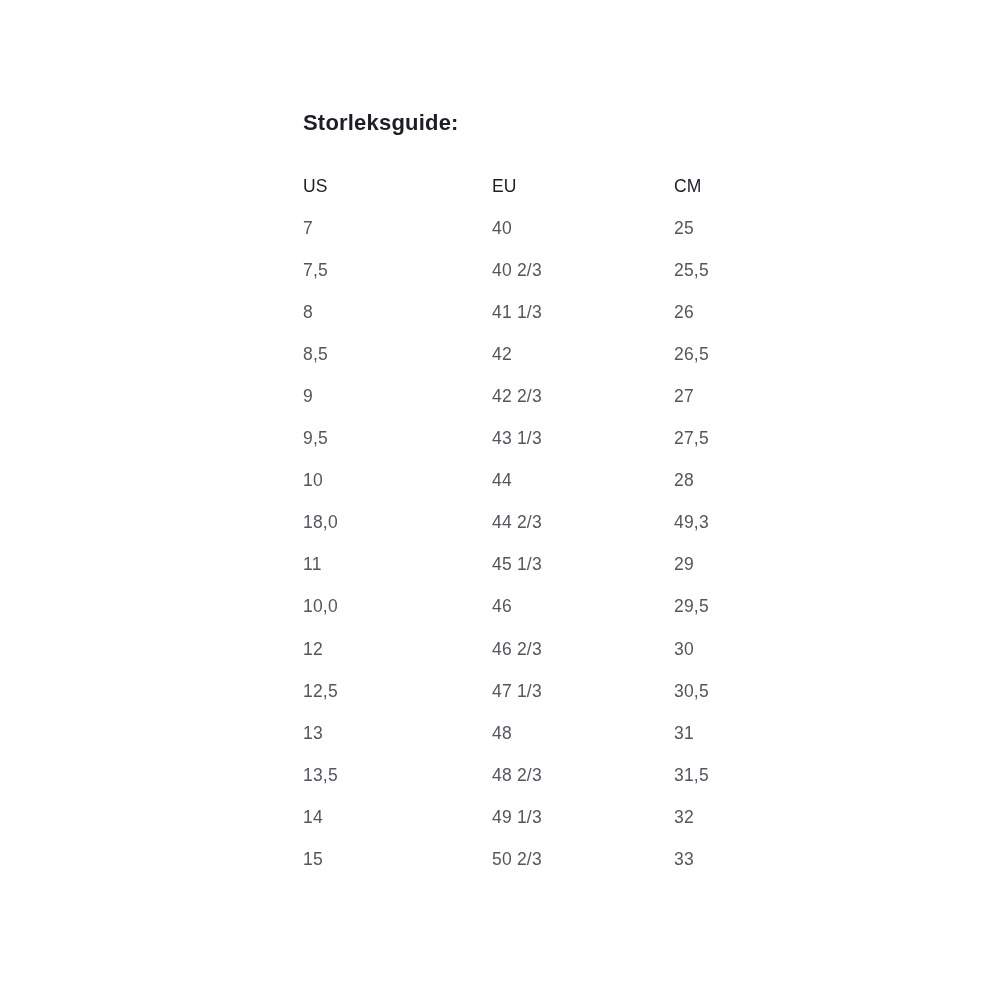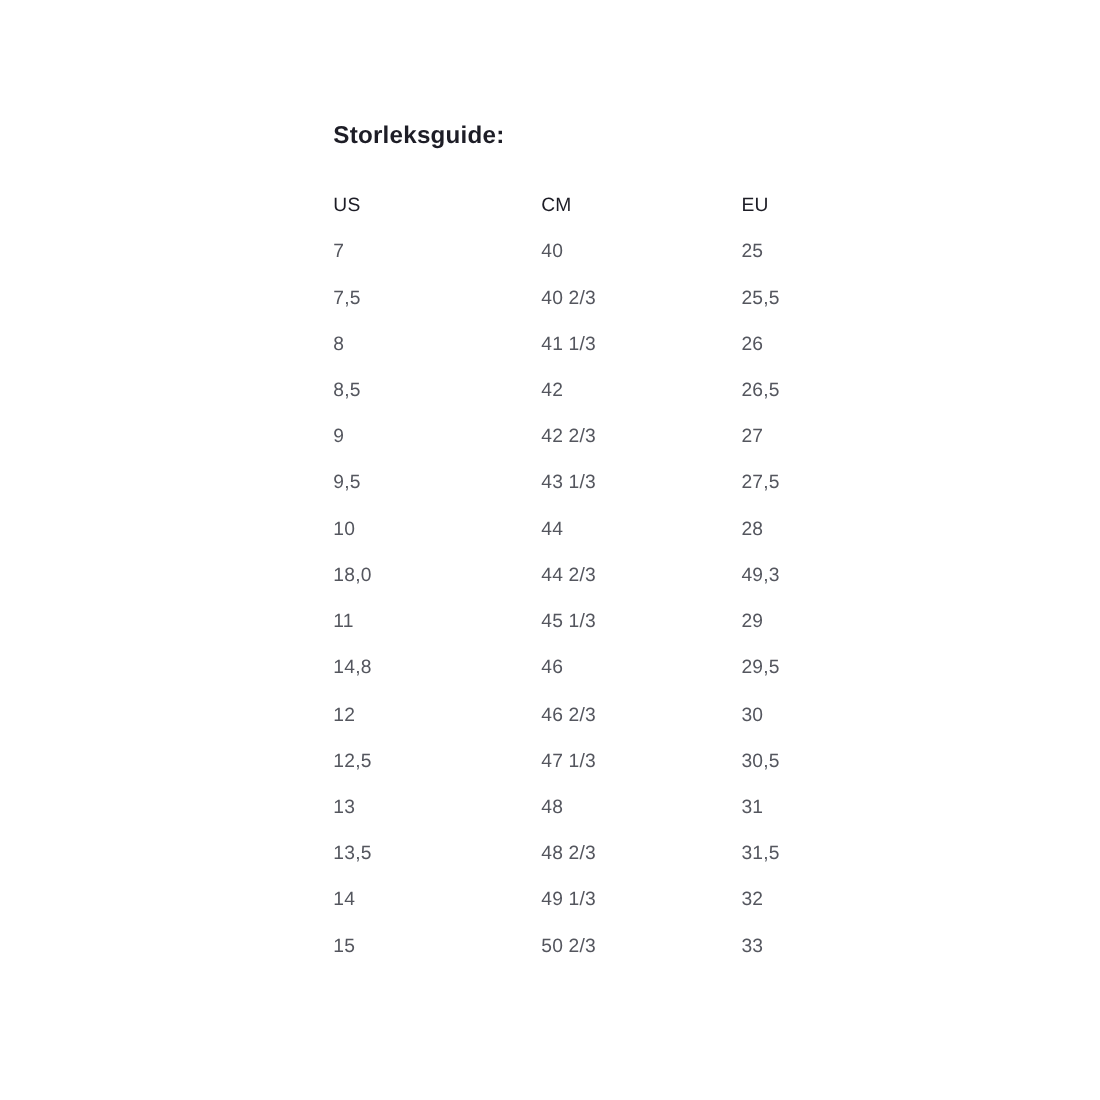--- a/index.html
+++ b/index.html
@@ -55,22 +55,22 @@
 
 <div class="page">
   <div class="content">
 
     <div class="guide-title">Storleksguide:</div>
 
     <div class="size-table">
 
       <div class="row header-row">
         <span class="cell header">US</span>
+        <span class="cell header">EU</span>
         <span class="cell header">CM</span>
-        <span class="cell header">EU</span>
       </div>
 
       <div class="row">
         <span class="cell value">7</span>
         <span class="cell value">40</span>
         <span class="cell value">25</span>
       </div>
 
       <div class="row">
         <span class="cell value">7,5</span>
@@ -114,21 +114,21 @@
         <span class="cell value">49,3</span>
       </div>
 
       <div class="row">
         <span class="cell value">11</span>
         <span class="cell value">45 1/3</span>
         <span class="cell value">29</span>
       </div>
 
       <div class="row">
-        <span class="cell value">14,8</span>
+        <span class="cell value">10,0</span>
         <span class="cell value">46</span>
         <span class="cell value">29,5</span>
       </div>
 
       <div class="row">
         <span class="cell value">12</span>
         <span class="cell value">46 2/3</span>
         <span class="cell value">30</span>
       </div>
 

